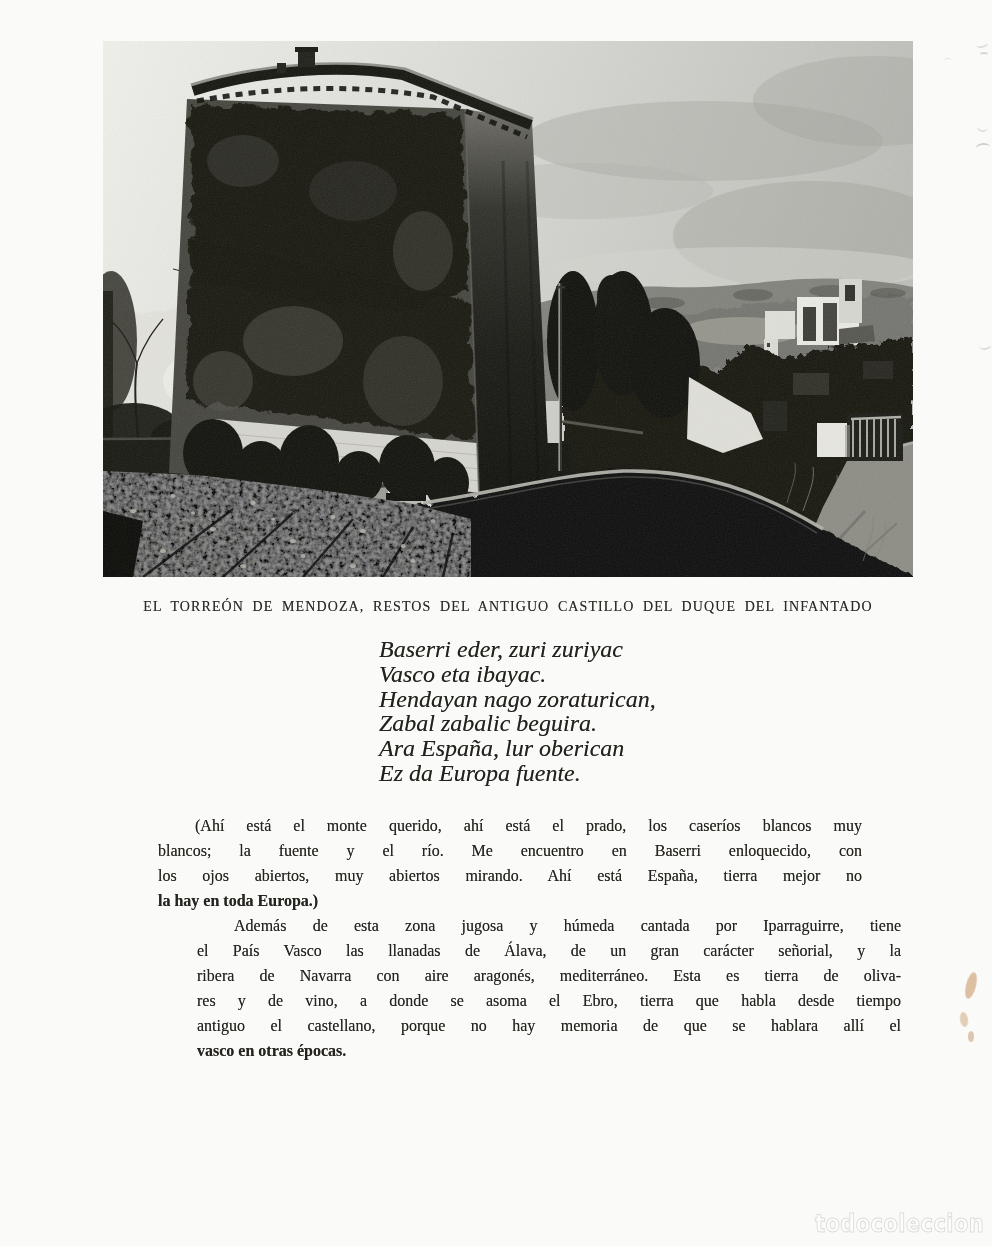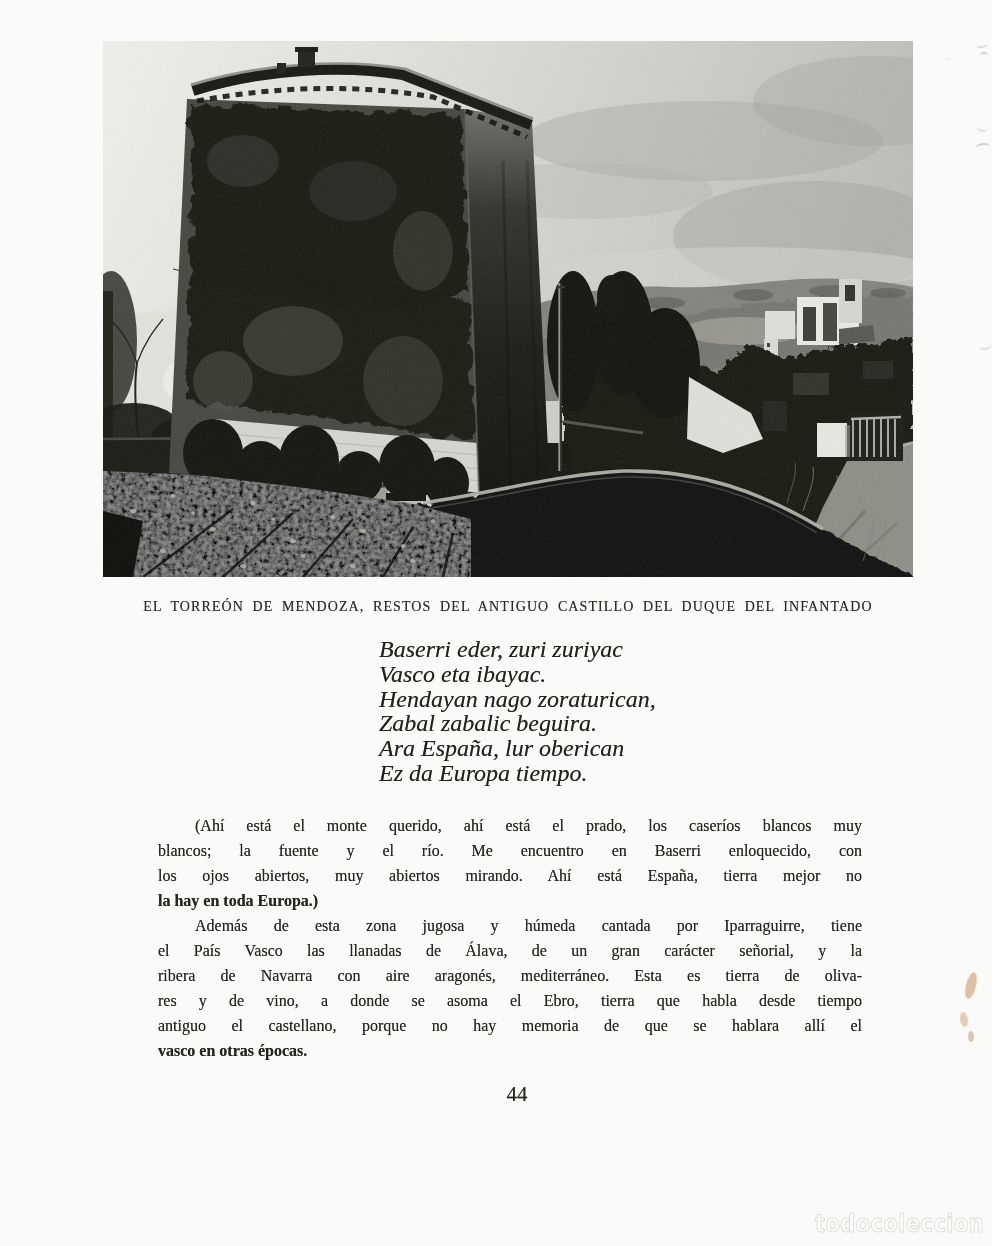--- a/index.html
+++ b/index.html
@@ -25,21 +25,21 @@
     text-shadow:0 0 .4px rgba(35,33,28,.5);
   }
   .poem .line{text-align:left;}
   
   .bodytext{
     position:absolute;left:158px;width:704px;
     font-size:16px;line-height:25.1px;color:#26241f;
     text-shadow:0 0 .45px rgba(38,36,31,.6);
   }
   .p1{top:813px;}
-  .p2{top:913px;}
+  .p2{top:913px;margin-left:39px;}
   .bodytext .line{text-align:justify;text-align-last:justify;}
   .bodytext .line.first{text-indent:37px;}
   .bodytext .line.last{text-align-last:left;font-weight:bold;}
   
   .pageno{
     position:absolute;left:160px;top:1082px;width:714px;text-align:center;
     font-size:21px;color:#26241f;text-shadow:0 0 .4px rgba(38,36,31,.6);
   }
   
   .watermark{
@@ -320,39 +320,38 @@
   </div>
 
   <div class="caption">EL TORREÓN DE MENDOZA, RESTOS DEL ANTIGUO CASTILLO DEL DUQUE DEL INFANTADO</div>
 
   <div class="poem">
       <div class="line first">Baserri eder, zuri zuriyac</div>
       <div class="line">Vasco eta ibayac.</div>
       <div class="line">Hendayan nago zoraturican,</div>
       <div class="line">Zabal zabalic beguira.</div>
       <div class="line">Ara España, lur oberican</div>
-      <div class="line last">Ez da Europa tiempo.</div>
+      <div class="line last">Ez da Europa fuente.</div>
     </div>
 
   <div class="bodytext p1">
       <div class="line first">(Ahí está el monte querido, ahí está el prado, los caseríos blancos muy</div>
       <div class="line">blancos; la fuente y el río. Me encuentro en Baserri enloquecido, con</div>
       <div class="line">los ojos abiertos, muy abiertos mirando. Ahí está España, tierra mejor no</div>
       <div class="line last">la hay en toda Europa.)</div>
     </div>
   <div class="bodytext p2">
       <div class="line first">Además de esta zona jugosa y húmeda cantada por Iparraguirre, tiene</div>
       <div class="line">el País Vasco las llanadas de Álava, de un gran carácter señorial, y la</div>
       <div class="line">ribera de Navarra con aire aragonés, mediterráneo. Esta es tierra de oliva-</div>
       <div class="line">res y de vino, a donde se asoma el Ebro, tierra que habla desde tiempo</div>
       <div class="line">antiguo el castellano, porque no hay memoria de que se hablara allí el</div>
       <div class="line last">vasco en otras épocas.</div>
     </div>
 
-  <div class="pageno">44</div>
 
   <div class="watermark">todocoleccion</div>
 
   <div class="stain stain1"></div>
   <div class="stain stain2"></div>
   <div class="stain stain3"></div>
   <div class="mark mark1"></div>
   <div class="mark mark2"></div>
   <div class="mark mark3"></div>
   <div class="mark mark4"></div>

